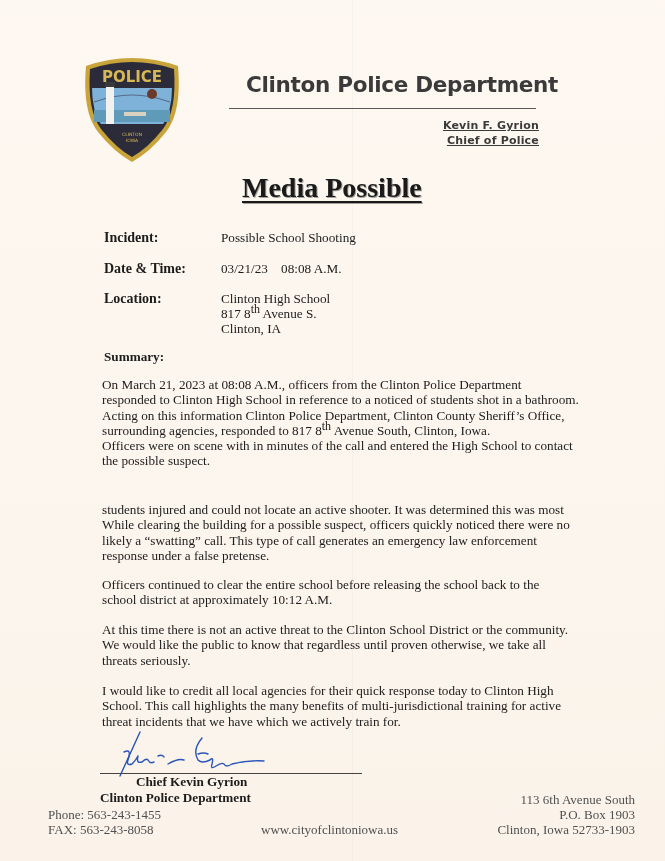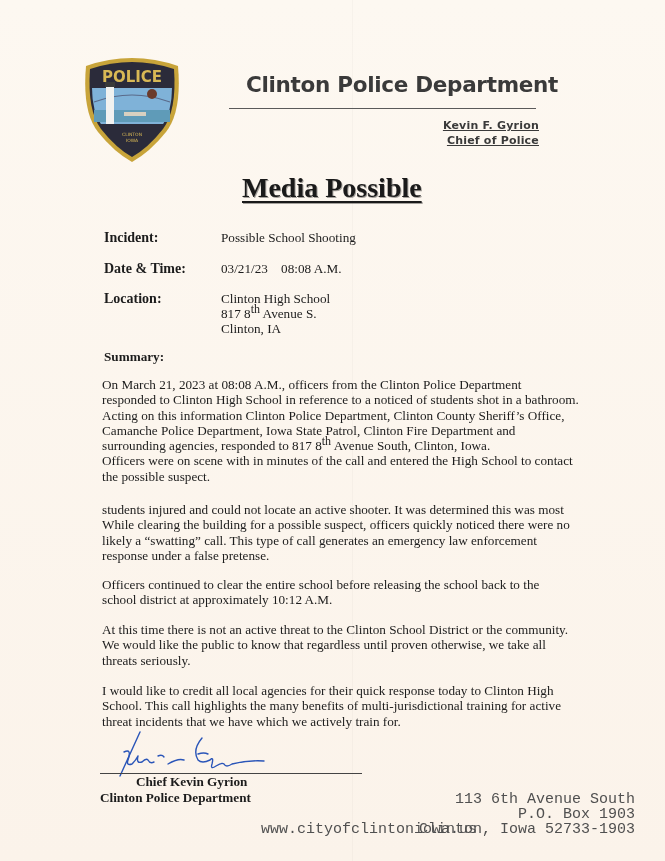--- a/index.html
+++ b/index.html
@@ -55,21 +55,21 @@
   }
   .para .line { display: block; white-space: nowrap; }
 
   .signature { position: absolute; left: 118px; top: 730px; width: 160px; height: 48px; }
   .sig-rule { position: absolute; left: 100px; top: 773px; width: 262px; height: 1px; background: #444; }
   .sig-name, .sig-dept { position: absolute; left: 100px; font-size: 13.2px; font-weight: bold; color: #1c1c1c; }
   .sig-name { top: 774px; margin-left: 36px; }
   .sig-dept { top: 790px; }
 
   .footer {
-    position: absolute; font-family: Liberation Mono, monospace; font-size: 15px; color: #505050; line-height: 15px;
+    position: absolute; font-family: Liberation Serif, serif; font-size: 13px; color: #505050; line-height: 15px;
   }
   .footer .line { display: block; white-space: nowrap; }
   .footer-left { left: 48px; top: 807px; }
   .footer-web { left: 261px; top: 822px; }
   .footer-right { right: 30px; top: 792px; text-align: right; }
 </style>
 </head>
 <body>
 
 <div class="page">
@@ -112,21 +112,20 @@
     <span class="line"><span>817 8</span><sup>th</sup><span> Avenue S.</span></span>
     <span class="line">Clinton, IA</span>
   </div>
 
   <div class="summary-label">Summary:</div>
 
   <div class="para" style="top:377px">
     <span class="line">On March 21, 2023 at 08:08 A.M., officers from the Clinton Police Department</span>
     <span class="line">responded to Clinton High School in reference to a noticed of students shot in a bathroom.</span>
     <span class="line">Acting on this information Clinton Police Department, Clinton County Sheriff’s Office,</span>
-    <span class="line">Camanche Police Department, Iowa State Patrol, Clinton Fire Department and</span>
     <span class="line"><span>surrounding agencies, responded to 817 8</span><sup>th</sup><span> Avenue South, Clinton, Iowa.</span></span>
     <span class="line">Officers were on scene with in minutes of the call and entered the High School to contact</span>
     <span class="line">the possible suspect.</span>
   </div>
 
   <div class="para" style="top:502px">
     <span class="line">students injured and could not locate an active shooter.  It was determined this was most</span>
     <span class="line">While clearing the building for a possible suspect, officers quickly noticed there were no</span>
     <span class="line">likely a “swatting” call.  This type of call generates an emergency law enforcement</span>
     <span class="line">response under a false pretense.</span>
@@ -156,19 +155,23 @@
       <path d="M40 26 Q44 24 46 27"></path>
       <path d="M50 34 Q60 28 66 30"></path>
       <path d="M84 8 Q74 20 80 30 Q84 34 92 30 Q96 26 94 34 Q92 40 98 36 Q104 32 106 34 Q108 38 114 34 Q130 30 146 31"></path>
       <path d="M80 24 Q86 22 90 24"></path>
     </g>
   </svg>
   <div class="sig-rule"></div>
   <div class="sig-name">Chief Kevin Gyrion</div>
   <div class="sig-dept">Clinton Police Department</div>
 
+  <div class="footer footer-left">
+    <span class="line">Phone: 563-243-1455</span>
+    <span class="line">FAX: 563-243-8058</span>
+  </div>
   <div class="footer footer-web">www.cityofclintoniowa.us</div>
   <div class="footer footer-right">
     <span class="line">113 6th Avenue South</span>
     <span class="line">P.O. Box 1903</span>
     <span class="line">Clinton, Iowa 52733-1903</span>
   </div>
 </div>
 
 </body></html>

